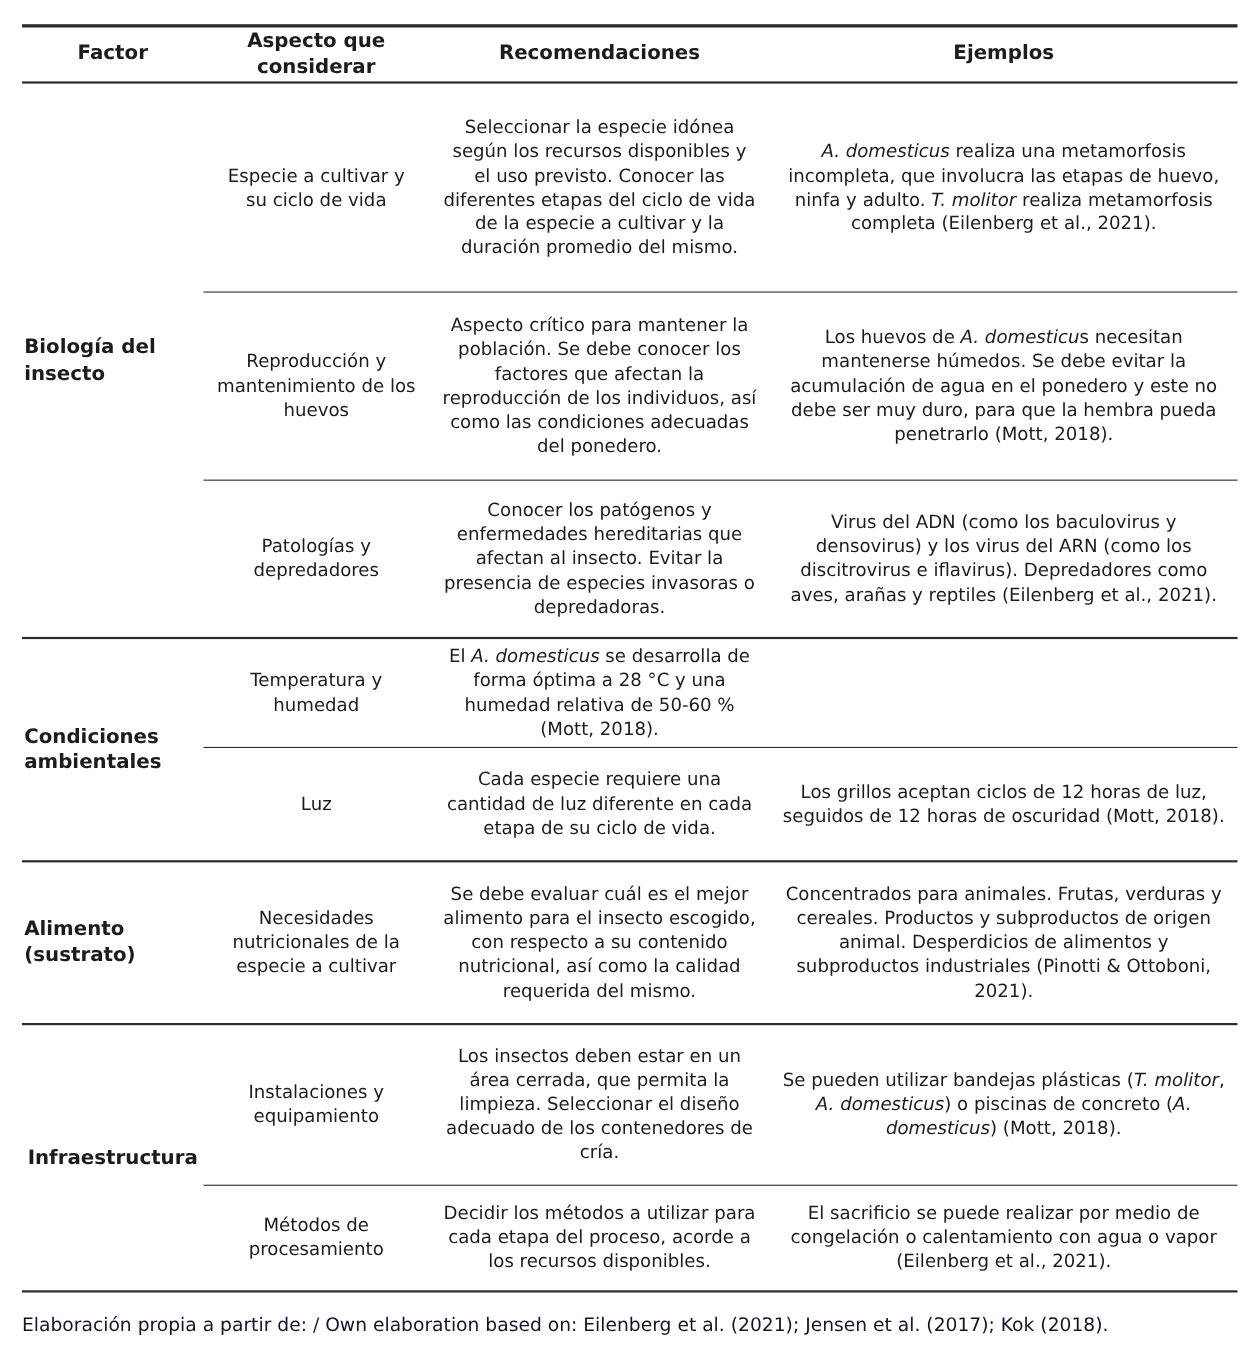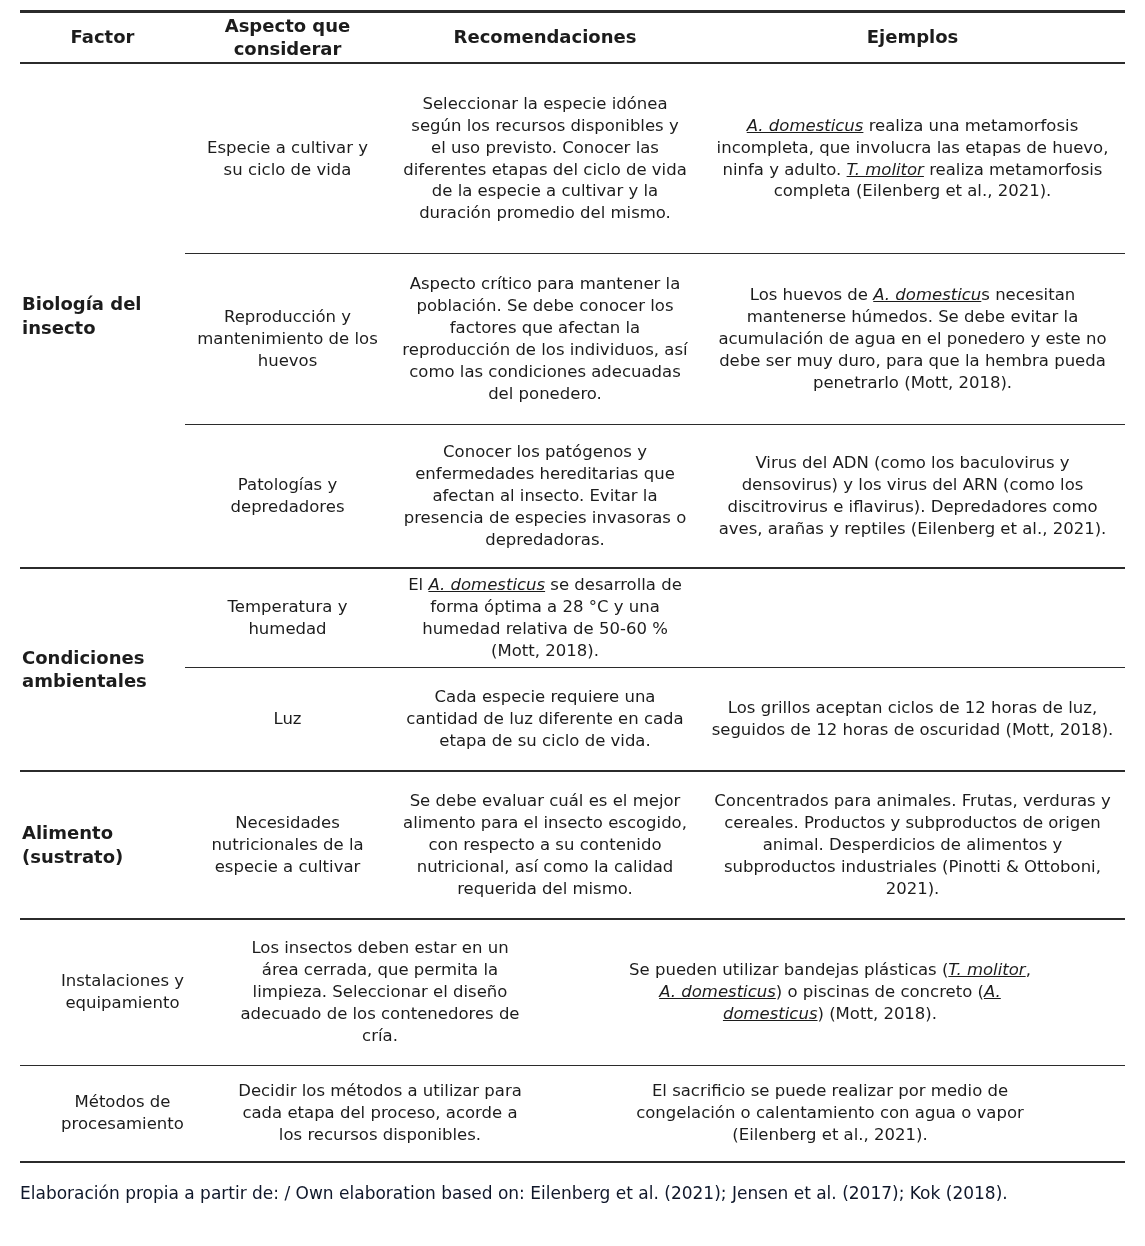--- a/index.html
+++ b/index.html
@@ -2,21 +2,21 @@
 <html><head>
 <meta charset="utf-8">
 <style>
   html, body { margin: 0; padding: 0; }
   body {
     width: 1145px; height: 1246px; overflow: hidden;
     background: #ffffff; color: #1c1c1c;
     font-family: "DejaVu Sans", "Liberation Sans", sans-serif;
     font-size: 16.5px; line-height: 1.33;
   }
-  .doc { padding: 10px 20px 0 20px; }
+  .doc { padding: 22px 20px 0 20px; }
   .tbl {
     width: 1105px;
     border-top: 3px solid #2b2b2b;
     border-bottom: 2.5px solid #2b2b2b;
   }
   .thead {
     display: grid;
     grid-template-columns: 165px 205px 310px 1fr;
     border-bottom: 2px solid #2b2b2b;
   }
@@ -46,21 +46,21 @@
   }
   .cell .inner { display: block; text-align: center; }
   .aspecto .inner { max-width: 182px; }
   .recom .inner { max-width: 286px; }
   .ejem .inner { max-width: 420px; }
   .footer {
     margin: 18px 0 0 0; width: 1005px;
     text-align: justify; font-size: 17px; line-height: 1.5;
     color: #0f172a;
   }
-  i { font-style: italic; text-decoration: underline; }
+  i { font-style: italic; }
 </style>
 </head>
 <body>
 
 <div class="doc">
   <div class="tbl">
 
     <div class="thead">
       <div class="th">Factor</div>
       <div class="th">Aspecto que considerar</div>
@@ -149,20 +149,23 @@
               <div class="inner">Se debe evaluar cuál es el mejor alimento para el insecto escogido, con respecto a su contenido nutricional, así como la calidad requerida del mismo.</div>
             </div>
           <div class="cell ejem">
               <div class="inner">Concentrados para animales. Frutas, verduras y cereales. Productos y subproductos de origen animal. Desperdicios de alimentos y subproductos industriales (Pinotti &amp; Ottoboni, 2021).</div>
             </div>
         </div>
       </div>
     </div>
 
     <div class="section">
+      <div class="factor">
+        <span>Infraestructura</span>
+      </div>
       <div class="rows">
         <div class="row" style="min-height:145px">
           <div class="cell aspecto">
               <div class="inner">Instalaciones y equipamiento</div>
             </div>
           <div class="cell recom">
               <div class="inner">Los insectos deben estar en un área cerrada, que permita la limpieza. Seleccionar el diseño adecuado de los contenedores de cría.</div>
             </div>
           <div class="cell ejem">
               <div class="inner"><span>Se pueden utilizar bandejas plásticas (</span><i>T. molitor</i><span>, </span><i>A. domesticus</i><span>) o piscinas de concreto (</span><i>A. domesticus</i><span>) (Mott, 2018).</span></div>

